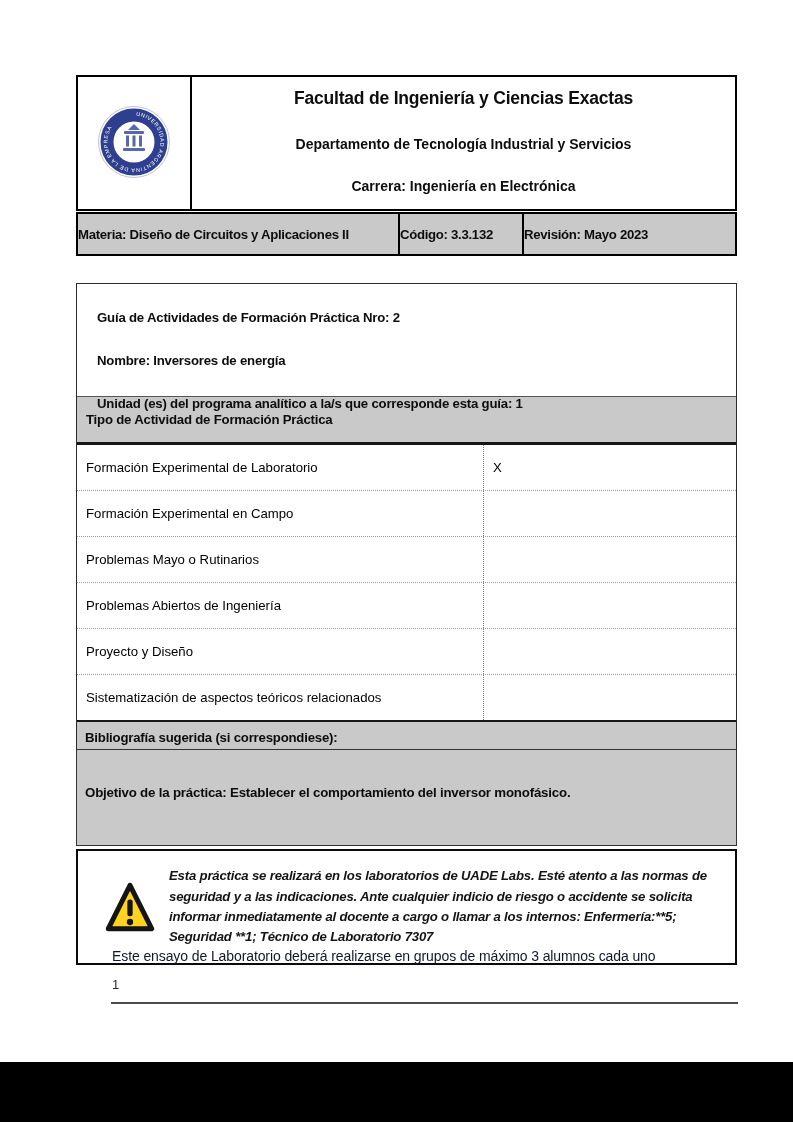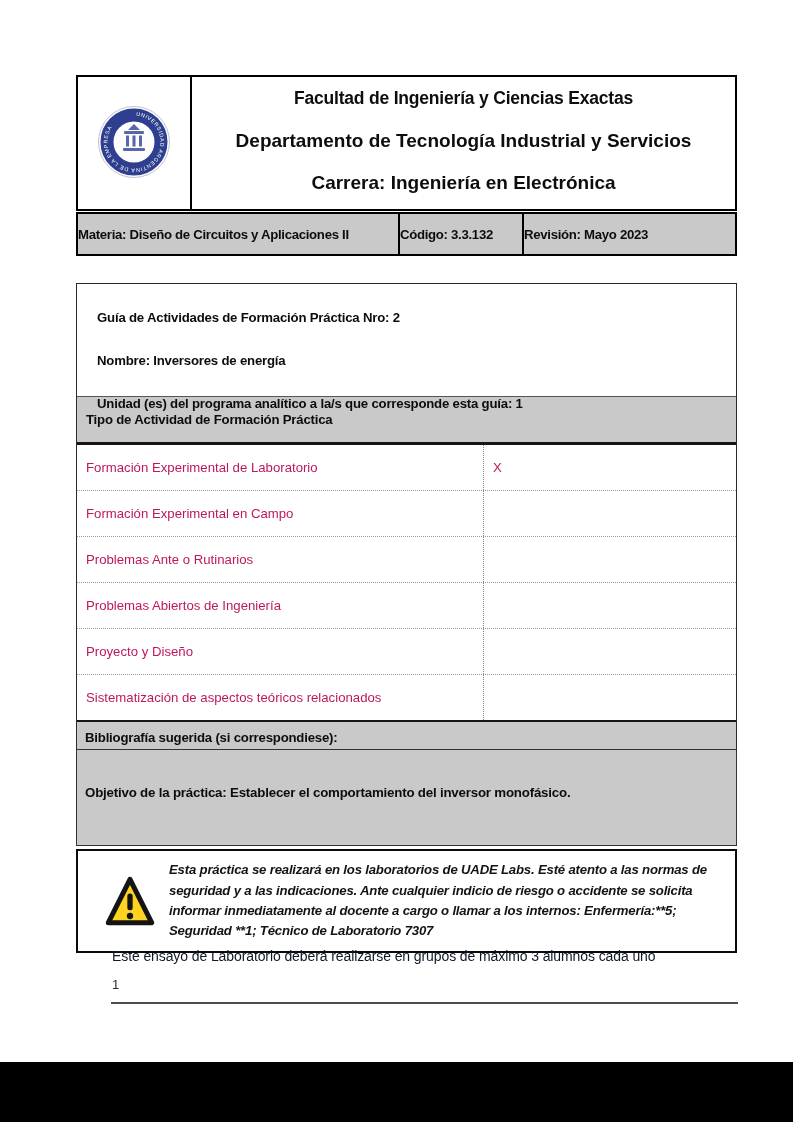--- a/index.html
+++ b/index.html
@@ -7,48 +7,48 @@
     width:793px;height:1122px;position:relative;background:#ffffff;
     font-family:"Liberation Sans", sans-serif;color:#1a1a1a;overflow:hidden;
   }
   .abs{position:absolute;box-sizing:border-box;}
 
   
   #header-table{left:76px;top:75px;width:661px;height:136px;border:2px solid #000;display:flex;background:#fff;}
   .logo-cell{width:112px;border-right:2px solid #000;display:flex;align-items:center;justify-content:center;}
   .header-text-cell{flex:1;display:flex;flex-direction:column;justify-content:space-between;text-align:center;padding:11px 6px 15px;}
   .faculty-title{font-size:17.5px;font-weight:bold;color:#0d0d0d;letter-spacing:-0.2px;}
-  .header-sub{font-size:19px;font-weight:bold;color:#0d0d0d;}
+  .header-sub{font-size:14px;font-weight:bold;color:#0d0d0d;}
 
   
   #course-bar{left:76px;top:212px;width:661px;height:44px;border:2px solid #000;background:#c9c9c9;display:flex;}
   .cb-cell{display:flex;align-items:center;padding-left:0;font-weight:bold;font-size:13.2px;letter-spacing:-0.3px;white-space:nowrap;color:#0d0d0d;}
   .cb-subject{width:320px;}
   .cb-code{width:122px;border-left:2px solid #000;}
   .cb-revision{flex:1;border-left:2px solid #000;}
 
   
   #main-table{left:76px;top:283px;width:661px;border:1.5px solid #2b2b2b;background:#fff;}
   .intro-cell{height:106px;padding:6px 8px 0;}
   .intro-cell p{margin:12px;font-weight:bold;font-size:13.2px;line-height:31px;color:#0d0d0d;letter-spacing:-0.2px;}
   .thead-row{background:#c9c9c9;height:45px;display:flex;border-top:1px solid #555;border-bottom:3px solid #161616;gap:17px;}
   .thead-row .cell{font-weight:bold;font-size:13.2px;color:#0d0d0d;letter-spacing:-0.2px;}
   .cell{display:flex;align-items:center;padding-left:9px;box-sizing:border-box;}
   .col-l{width:406px;}
   .col-r{flex:1;border-left:1px dotted #7d7d7d;}
-  .data-row{height:45px;display:flex;font-size:13.2px;color:#be185d;background:#fff;}
+  .data-row{height:45px;display:flex;font-size:13.2px;color:#000000;background:#fff;}
   .data-row + .data-row{border-top:1px dotted #9a9a9a;}
   .biblio-row{background:#c9c9c9;height:30px;border-top:2.5px solid #161616;display:flex;align-items:center;padding-left:8px;font-weight:bold;font-size:13.2px;color:#0d0d0d;letter-spacing:-0.2px;}
 
   
   #objetivo-block{left:76px;top:749px;width:661px;height:97px;background:#c9c9c9;border:1.5px solid #333;
     padding:35px 8px 0;font-weight:bold;font-size:13.3px;color:#0d0d0d;letter-spacing:-0.2px;}
 
   
-  #warning-box{left:76px;top:849px;width:661px;height:104px;border:2px solid #0a0a0a;background:#fff;
+  #warning-box{left:76px;top:849px;width:661px;height:116px;border:2px solid #0a0a0a;background:#fff;
     display:flex;align-items:center;padding:4px 10px 4px 27px;}
   .warning-icon-wrap{flex:0 0 auto;margin-right:14px;display:flex;align-items:center;}
   .warning-text{font-size:13.2px;font-weight:bold;font-style:italic;line-height:1.54;color:#141414;letter-spacing:-0.2px;}
 
   
   #footer-note{left:112px;top:948px;font-size:14px;color:#0f172a;letter-spacing:-0.1px;}
   #page-number{left:112px;top:977px;font-size:13px;color:#2e2e2e;}
   #footnote-rule{left:111px;top:1002px;width:627px;height:2px;background:#4c4c4c;}
   #bottom-bar{left:0;top:1062px;width:793px;height:60px;background:#000;}
 </style>
@@ -101,21 +101,21 @@
   </div>
   <div class="data-row">
     <div class="cell col-l">Formación Experimental de Laboratorio</div>
     <div class="cell col-r">X</div>
   </div>
   <div class="data-row">
     <div class="cell col-l">Formación Experimental en Campo</div>
     <div class="cell col-r"></div>
   </div>
   <div class="data-row">
-    <div class="cell col-l">Problemas Ante o Rutinarios</div>
+    <div class="cell col-l">Problemas Mayo o Rutinarios</div>
     <div class="cell col-r"></div>
   </div>
   <div class="data-row">
     <div class="cell col-l">Problemas Abiertos de Ingeniería</div>
     <div class="cell col-r"></div>
   </div>
   <div class="data-row">
     <div class="cell col-l">Proyecto y Diseño</div>
     <div class="cell col-r"></div>
   </div>

